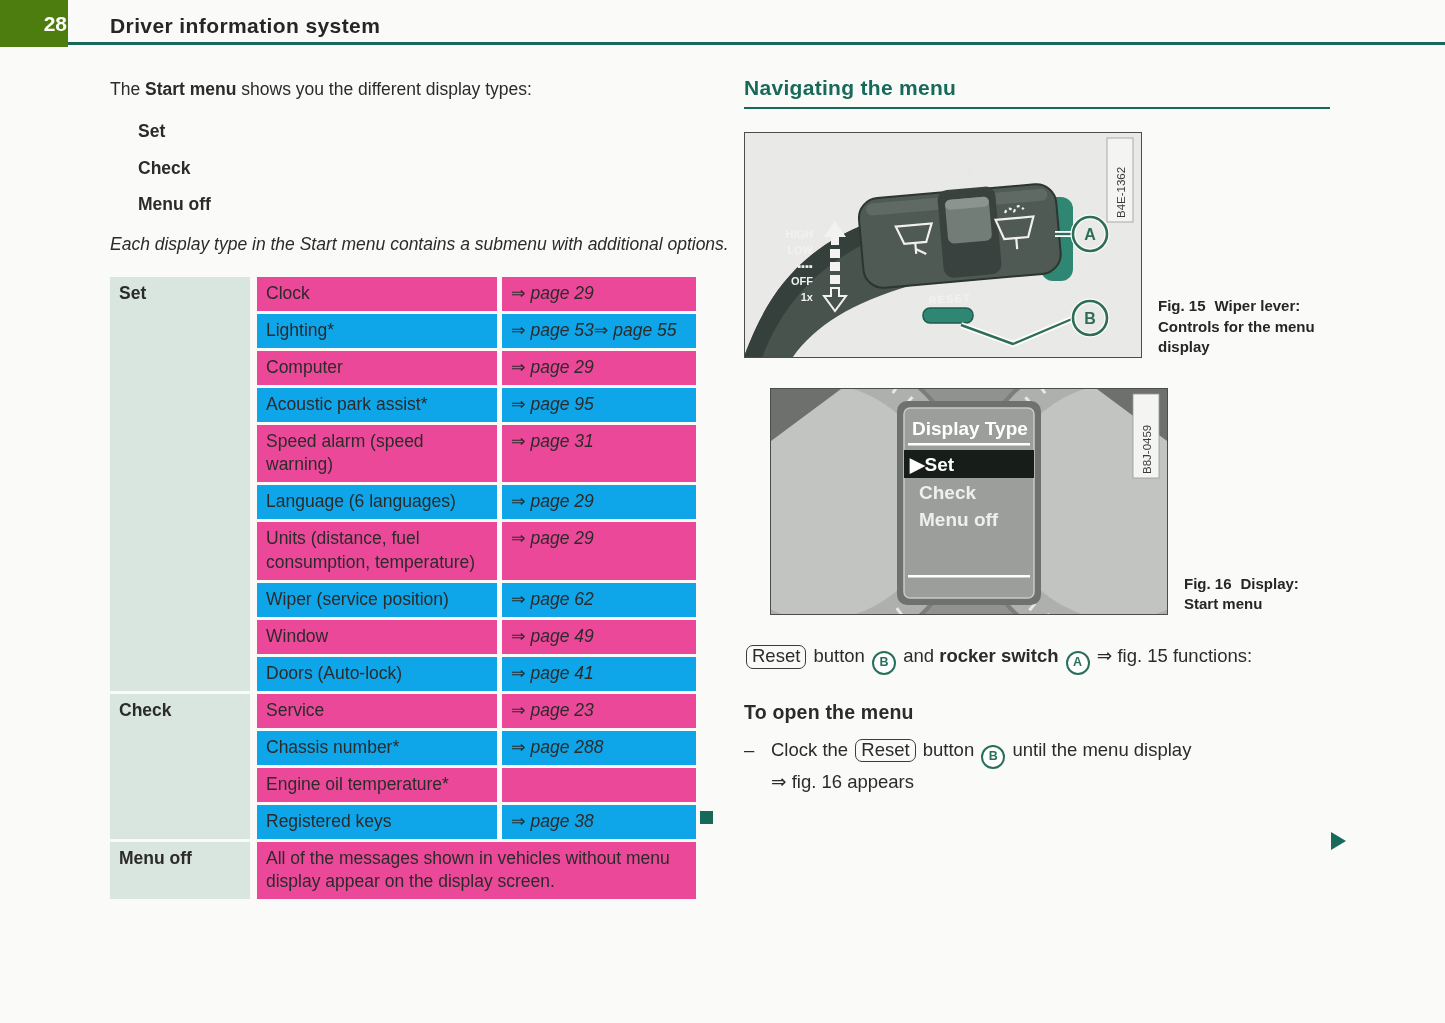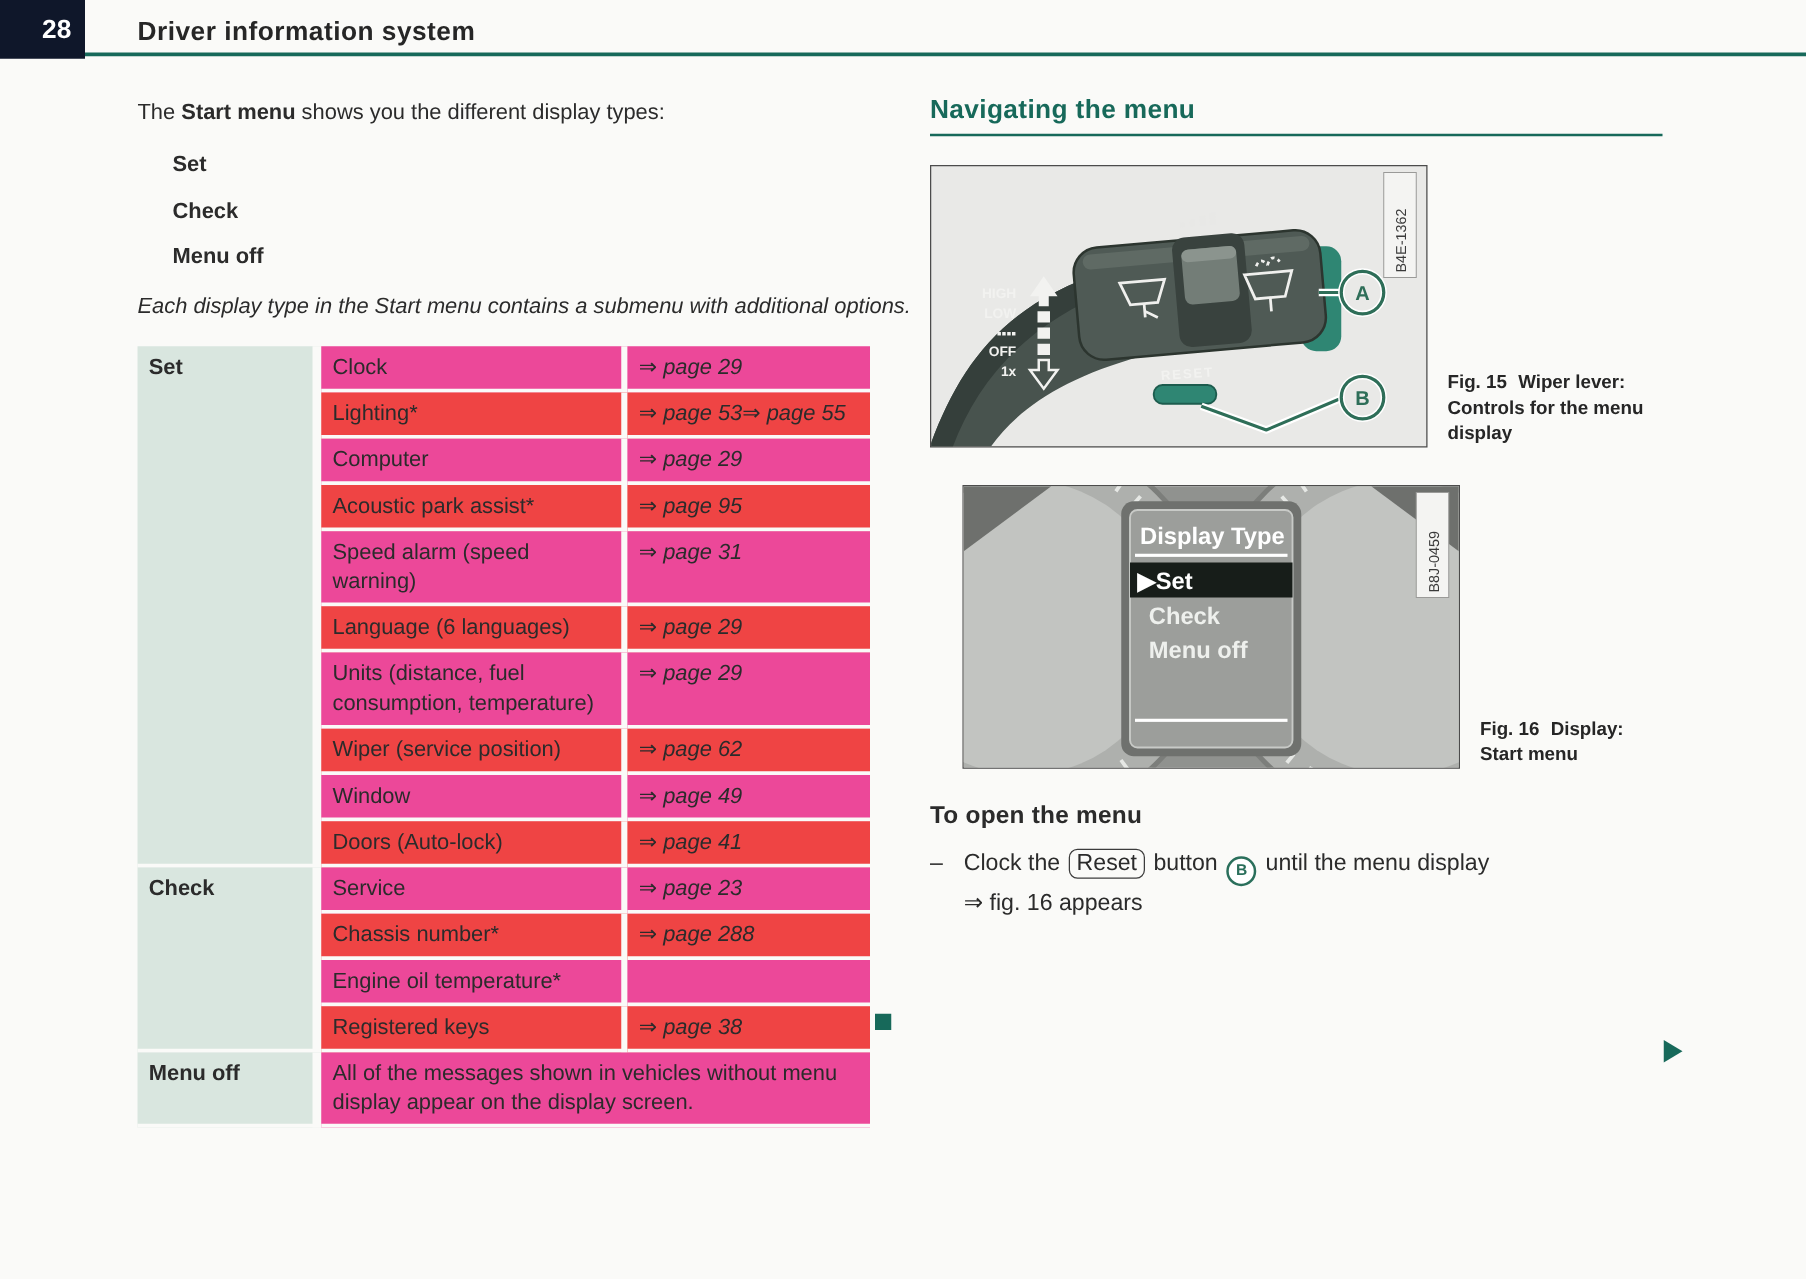--- a/index.html
+++ b/index.html
@@ -4,38 +4,38 @@
 <style>
   html,body{margin:0;padding:0;}
   body{
     width:1445px;height:1023px;position:relative;overflow:hidden;
     background:#fafaf8;color:#2b2b2b;
     font-family:"Liberation Sans","DejaVu Sans",sans-serif;
   }
   
   .header-rule{position:absolute;left:0;top:42px;width:1445px;height:3px;background:#17695a;}
   .page-num-box{
-    position:absolute;left:0;top:0;width:68px;height:47px;background:#0f172a;
-    display:flex;align-items:center;justify-content:flex-end;padding-right:11px;box-sizing:border-box;
+    position:absolute;left:0;top:0;width:68px;height:47px;background:#4d7c0f;
+    display:flex;align-items:center;justify-content:flex-end;padding-right:1px;box-sizing:border-box;
   }
   .page-num-box span{color:#fff;font-weight:bold;font-size:21px;}
   .page-title{position:absolute;left:110px;top:14px;font-size:21px;font-weight:bold;letter-spacing:.4px;color:#262626;}
 
   
   .left-col{position:absolute;left:110px;top:78px;width:682px;font-size:17.5px;line-height:1.3;}
   .intro{margin:0 0 12px 0;}
   .type-item{font-weight:bold;padding:7px 0 7px 28px;}
   .note{margin:10px 0 0 0;font-style:italic;}
   table.submenu{border-collapse:separate;border-spacing:0;margin-top:21px;width:586px;font-size:17.5px;}
   table.submenu td{padding:5px 9px 6px 9px;vertical-align:top;line-height:1.32;border-bottom:3px solid #fafaf8;}
   td.group-cell{background:#d9e6df;width:122px;font-weight:bold;border-right:7px solid #fafaf8;}
   td.item{width:222px;border-right:5px solid #fafaf8;}
   td.ref{font-style:italic;}
   td.light{background:#ec4899;}
-  td.dark{background:#ef4444;}
+  td.dark{background:#0ea5e9;}
   .end-square{position:absolute;left:700px;top:811px;width:13px;height:13px;background:#17695a;}
 
   
   .right-col{position:absolute;left:744px;top:76px;width:586px;}
   .section-heading{
     margin:0;font-size:21px;font-weight:bold;color:#17695a;letter-spacing:.3px;
     padding-bottom:7px;border-bottom:2px solid #17695a;
   }
   .lead{margin:14px 0 0 0;font-size:19px;font-style:italic;line-height:1.42;color:#222;}
   .keycap{
@@ -263,20 +263,21 @@
           <rect x="137" y="186" width="122" height="2.5" fill="#fff"></rect>
         </g>
 
         <rect x="362" y="5" width="26" height="84" fill="#f4f4f2" stroke="#9a9a98" stroke-width="0.8"></rect>
         <text transform="translate(380 85) rotate(-90)" font-family="Liberation Sans, sans-serif" font-size="11.5" fill="#3a3a3a">B8J-0459</text>
       </svg>
     </div>
     <div class="fig-caption"><span class="fig-no">Fig. 16</span><span>Display: Start menu</span></div>
   </div>
 
+  <p class="functions-line"><span class="keycap">Reset</span><span> button </span><span class="circ">B</span><span> and </span><b>rocker switch</b> <span class="circ">A</span><span> ⇒ fig. 15 functions:</span></p>
 
   <h3 class="sub-heading">To open the menu</h3>
 
   <div class="bullet">
     <span>–</span>
     <span><span>Clock the </span><span class="keycap">Reset</span><span> button </span><span class="circ">B</span><span> until the menu display</span><br><span>⇒ fig. 16 appears</span></span>
   </div>
 </div>
 
 <div class="cont-triangle"></div>

